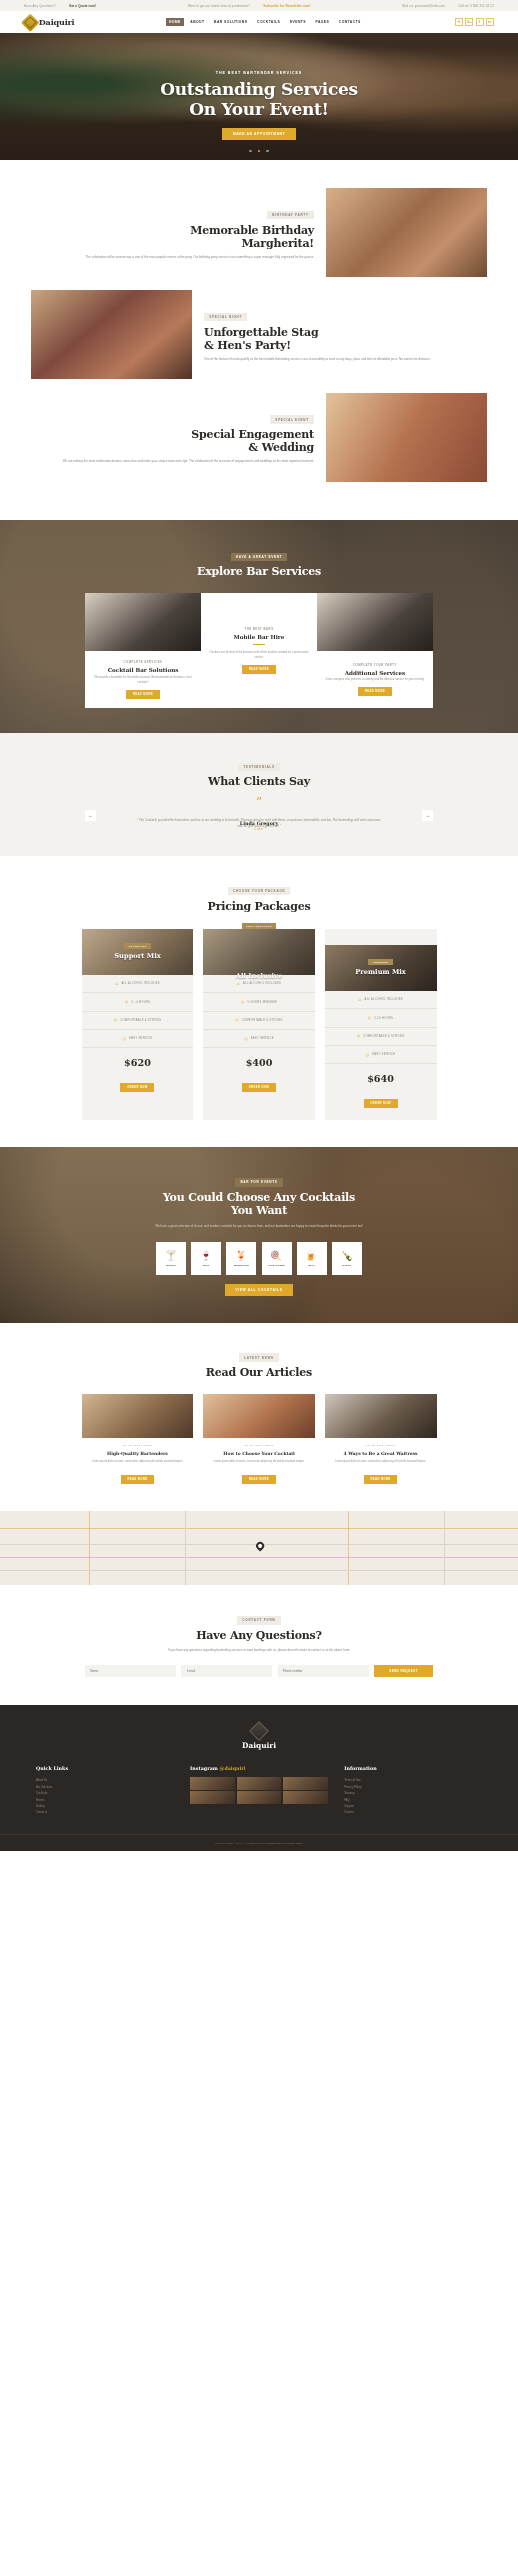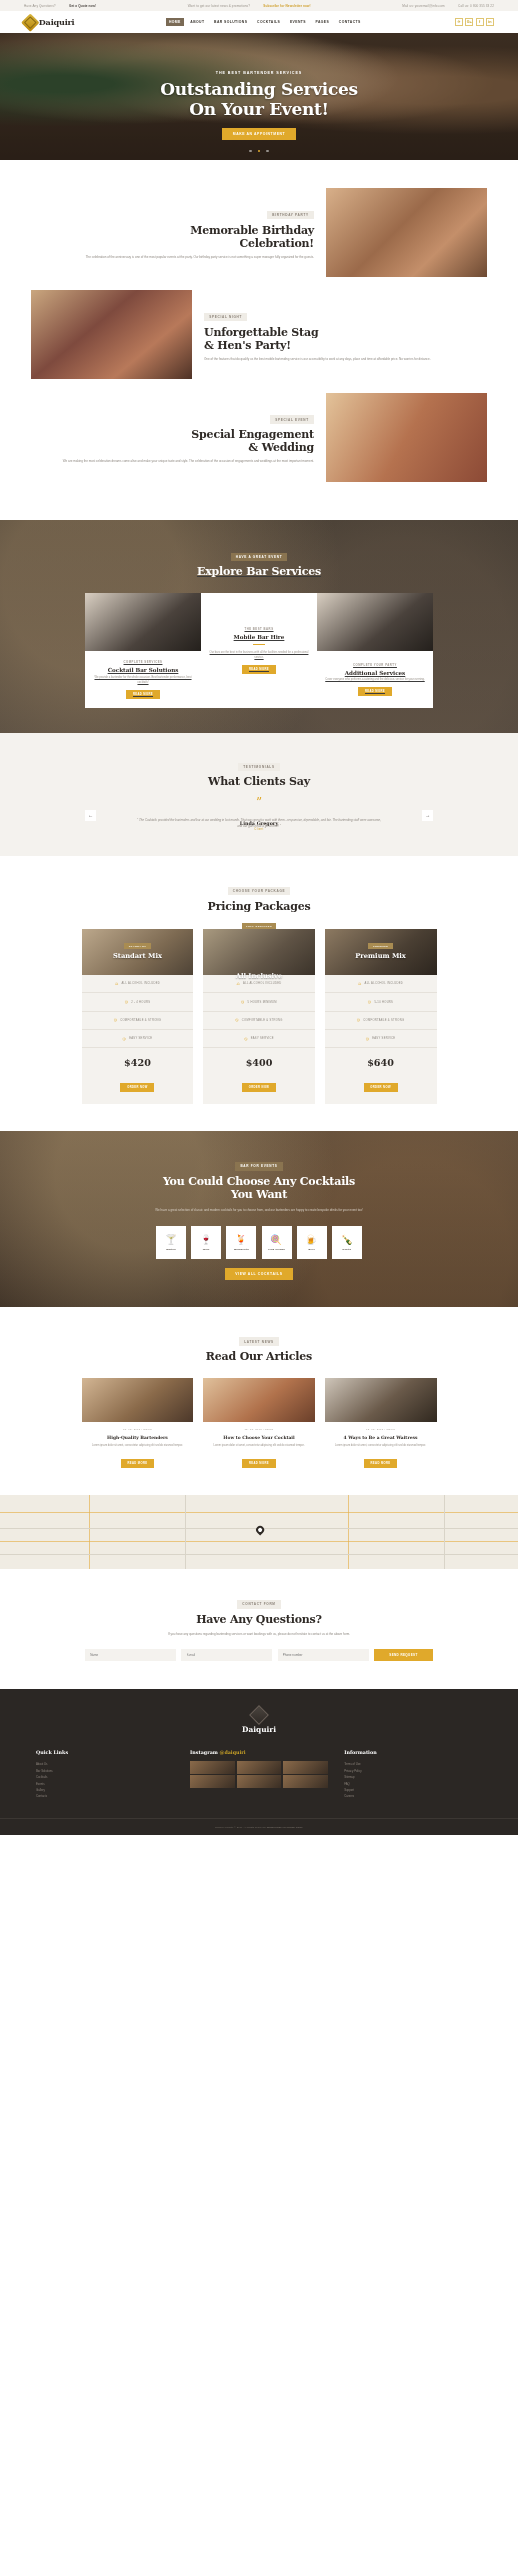--- a/index.html
+++ b/index.html
@@ -111,21 +111,21 @@
   .services {
     position:relative; padding:27px 0 25px; overflow:hidden;
     background:linear-gradient(180deg,#3b352e,#4a423a);
   }
   .services::before{
     content:""; position:absolute; inset:0;
     background:
       radial-gradient(circle at 18% 30%, rgba(180,150,110,.45) 0 20%, transparent 55%),
       radial-gradient(circle at 78% 60%, rgba(120,100,80,.4) 0 25%, transparent 60%);
   }
-  .services > * { position:relative; z-index:2;text-decoration:underline; }
+  .services > * { position:relative; z-index:2; }
   .svc-grid {
     width:348px; margin:15px auto 0; display:grid;
     grid-template-columns:1fr 1fr 1fr; grid-template-rows:auto auto;
   }
   .svc-img { height:58px; }
   .si1 { background:linear-gradient(140deg,#d9cfc2,#4a423c 60%,#24201c); }
   .svc-card {
     background:#fff; padding:9px 7.4px; text-align:center;
     display:flex; flex-direction:column; align-items:center; justify-content:center;
   }
@@ -158,21 +158,21 @@
   .tname { font-family:"DejaVu Serif",serif; font-size:4.8px; font-weight:bold; margin-top:10.4px; color:#2f2a26; }
   .trole { font-size:2.7px; color:#d0a02e; margin-top:2.2px; letter-spacing:0.4px; }
   
   .pricing { padding:25px 0 27px; text-align:center; }
   .pgrid { width:355px; margin:16.3px auto 0; display:flex; gap:9.6px; }
   .pcard { flex:1; background:#f4f2ee; }
   .phead { height:46px; position:relative; display:flex; flex-direction:column;
     align-items:center; justify-content:center; color:#fff; }
   .ph-a { background:linear-gradient(140deg,#bca88c,#7d6a52 60%,#4e4336); }
   .ph-b { background:linear-gradient(140deg,#a99a80,#5f5345 60%,#3b332a);gap:40px; }
-  .ph-c { background:linear-gradient(140deg,#8d7a62,#4a3f33 60%,#2c251e); }
+  .ph-c { background:linear-gradient(140deg,#8d7a62,#4a3f33 60%,#2c251e);margin-top:16px; }
   .ptag {
     background:#a98c52; font-size:2.5px; letter-spacing:0.5px; font-weight:bold;
     padding:1.5px 4.4px; text-transform:uppercase;
   }
   .pname { font-family:"DejaVu Serif",serif; font-size:6.7px; font-weight:bold; margin-top:3px; text-shadow:0 0.7px 1.5px rgba(0,0,0,.4); }
   .pfeat { font-size:2.7px; color:#8e8880; padding:6.7px 4.4px; border-bottom:0.4px solid #e5e1da;
     display:flex; align-items:center; justify-content:center; gap:3px; letter-spacing:0.3px; text-transform:uppercase;}
   .pfi { color:#e0a92b; font-size:3.7px; }
   .pprice { font-family:"DejaVu Serif",serif; font-size:9.6px; font-weight:bold; color:#2f2a26; padding:9px 0 3px; }
   .pbtn-wrap { padding:6px 0 12px; }
@@ -307,21 +307,21 @@
     </div>
   </div>
 
   <div class="about">
 
     <div class="arow">
       <div class="atxt r">
         <span class="sec-label">BIRTHDAY PARTY</span>
         <div class="sec-title">
           <span>Memorable Birthday</span><br>
-          <span>Celebration!</span>
+          <span>Margherita!</span>
         </div>
         <p class="ptxt" style="margin-top:5.2px">The celebration of the anniversary is one of the most popular events at the party. Our birthday party service is not something a super manager fully organized for the guests.</p>
       </div>
       <div class="aimg ph1"></div>
     </div>
 
     <div class="arow rev">
       <div class="atxt">
         <span class="sec-label">SPECIAL NIGHT</span>
         <div class="sec-title">
@@ -392,39 +392,39 @@
   </div>
 
   <div class="pricing">
     <span class="sec-label">CHOOSE YOUR PACKAGE</span>
     <div class="sec-title">Pricing Packages</div>
     <div class="pgrid">
 
       <div class="pcard">
         <div class="phead ph-a">
           <span class="ptag">STANDART</span>
-          <span class="pname">Standart Mix</span>
+          <span class="pname">Support Mix</span>
         </div>
         <div class="pfeat">
             <span class="pfi">⚖</span>
             <span>ALL ALCOHOL INCLUDED</span>
           </div>
         <div class="pfeat">
             <span class="pfi">◷</span>
             <span>2 - 4 HOURS</span>
           </div>
         <div class="pfeat">
             <span class="pfi">◷</span>
             <span>COMFORTABLE &amp; STRONG</span>
           </div>
         <div class="pfeat">
             <span class="pfi">◷</span>
             <span>EASY SERVICE</span>
           </div>
-        <div class="pprice">$420</div>
+        <div class="pprice">$620</div>
         <div class="pbtn-wrap">
           <button class="btn-sm">ORDER NOW</button>
         </div>
       </div>
 
       <div class="pcard">
         <div class="phead ph-b">
           <span class="ptag">FULL SERVICES</span>
           <span class="pname">All Inclusive</span>
         </div>

